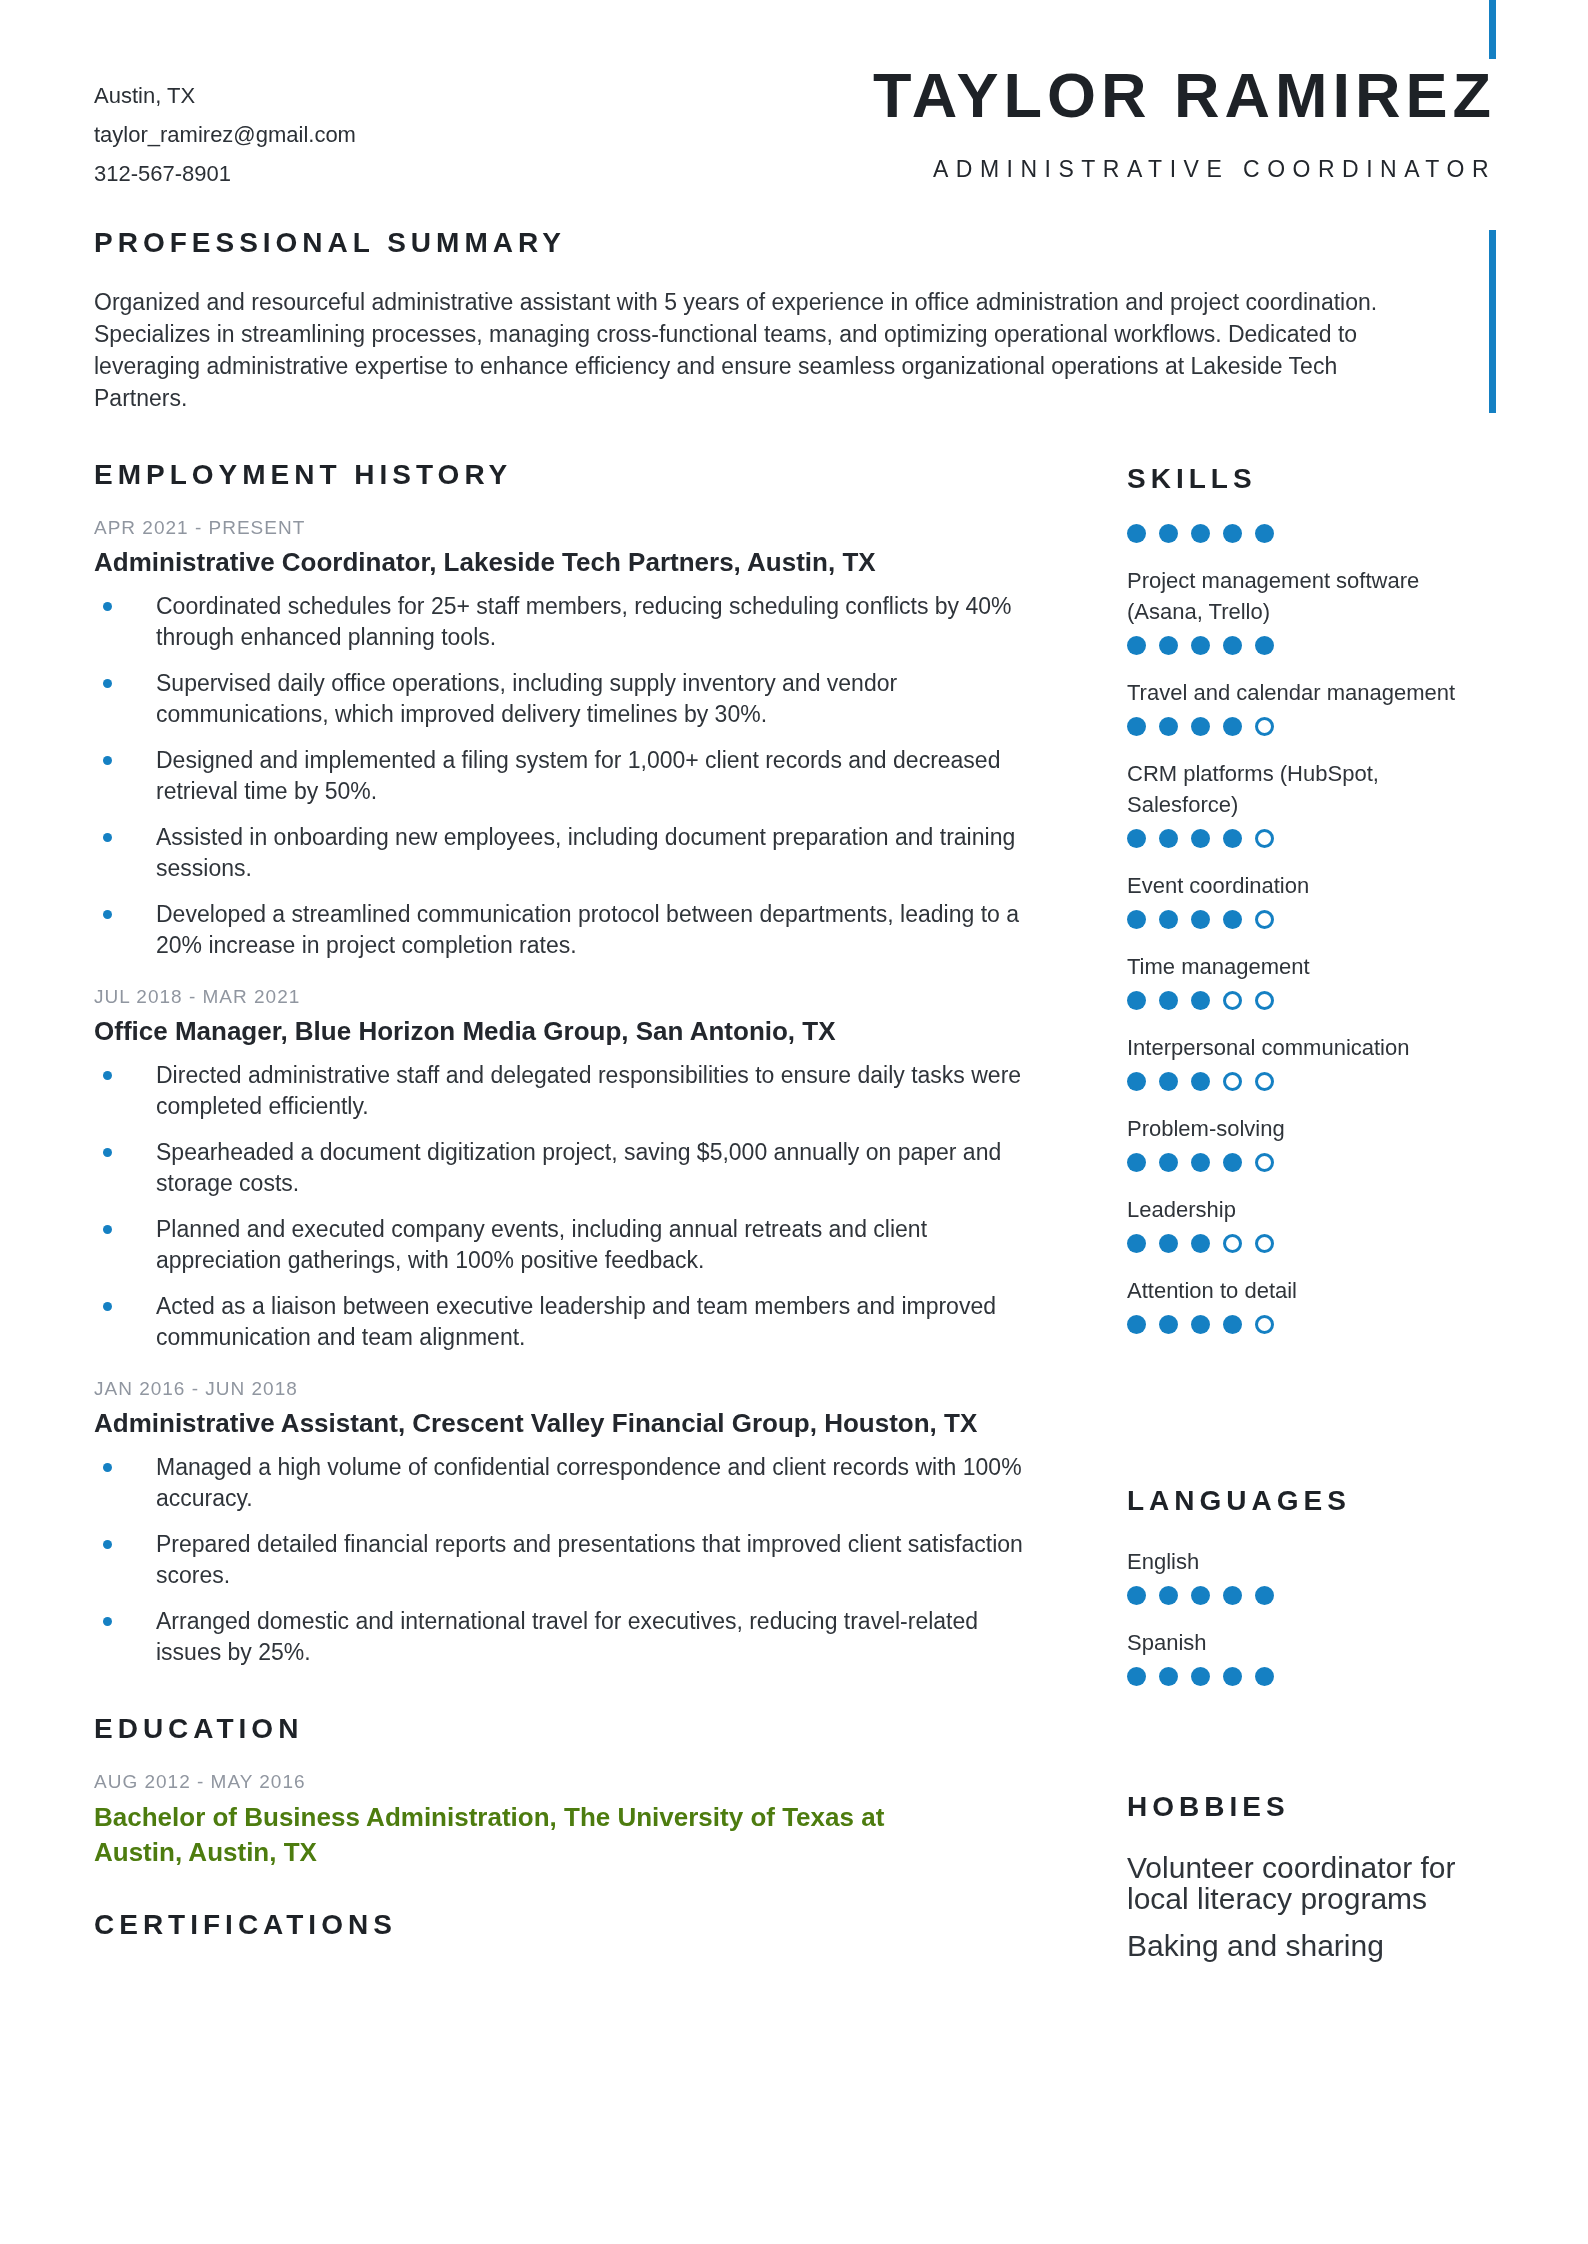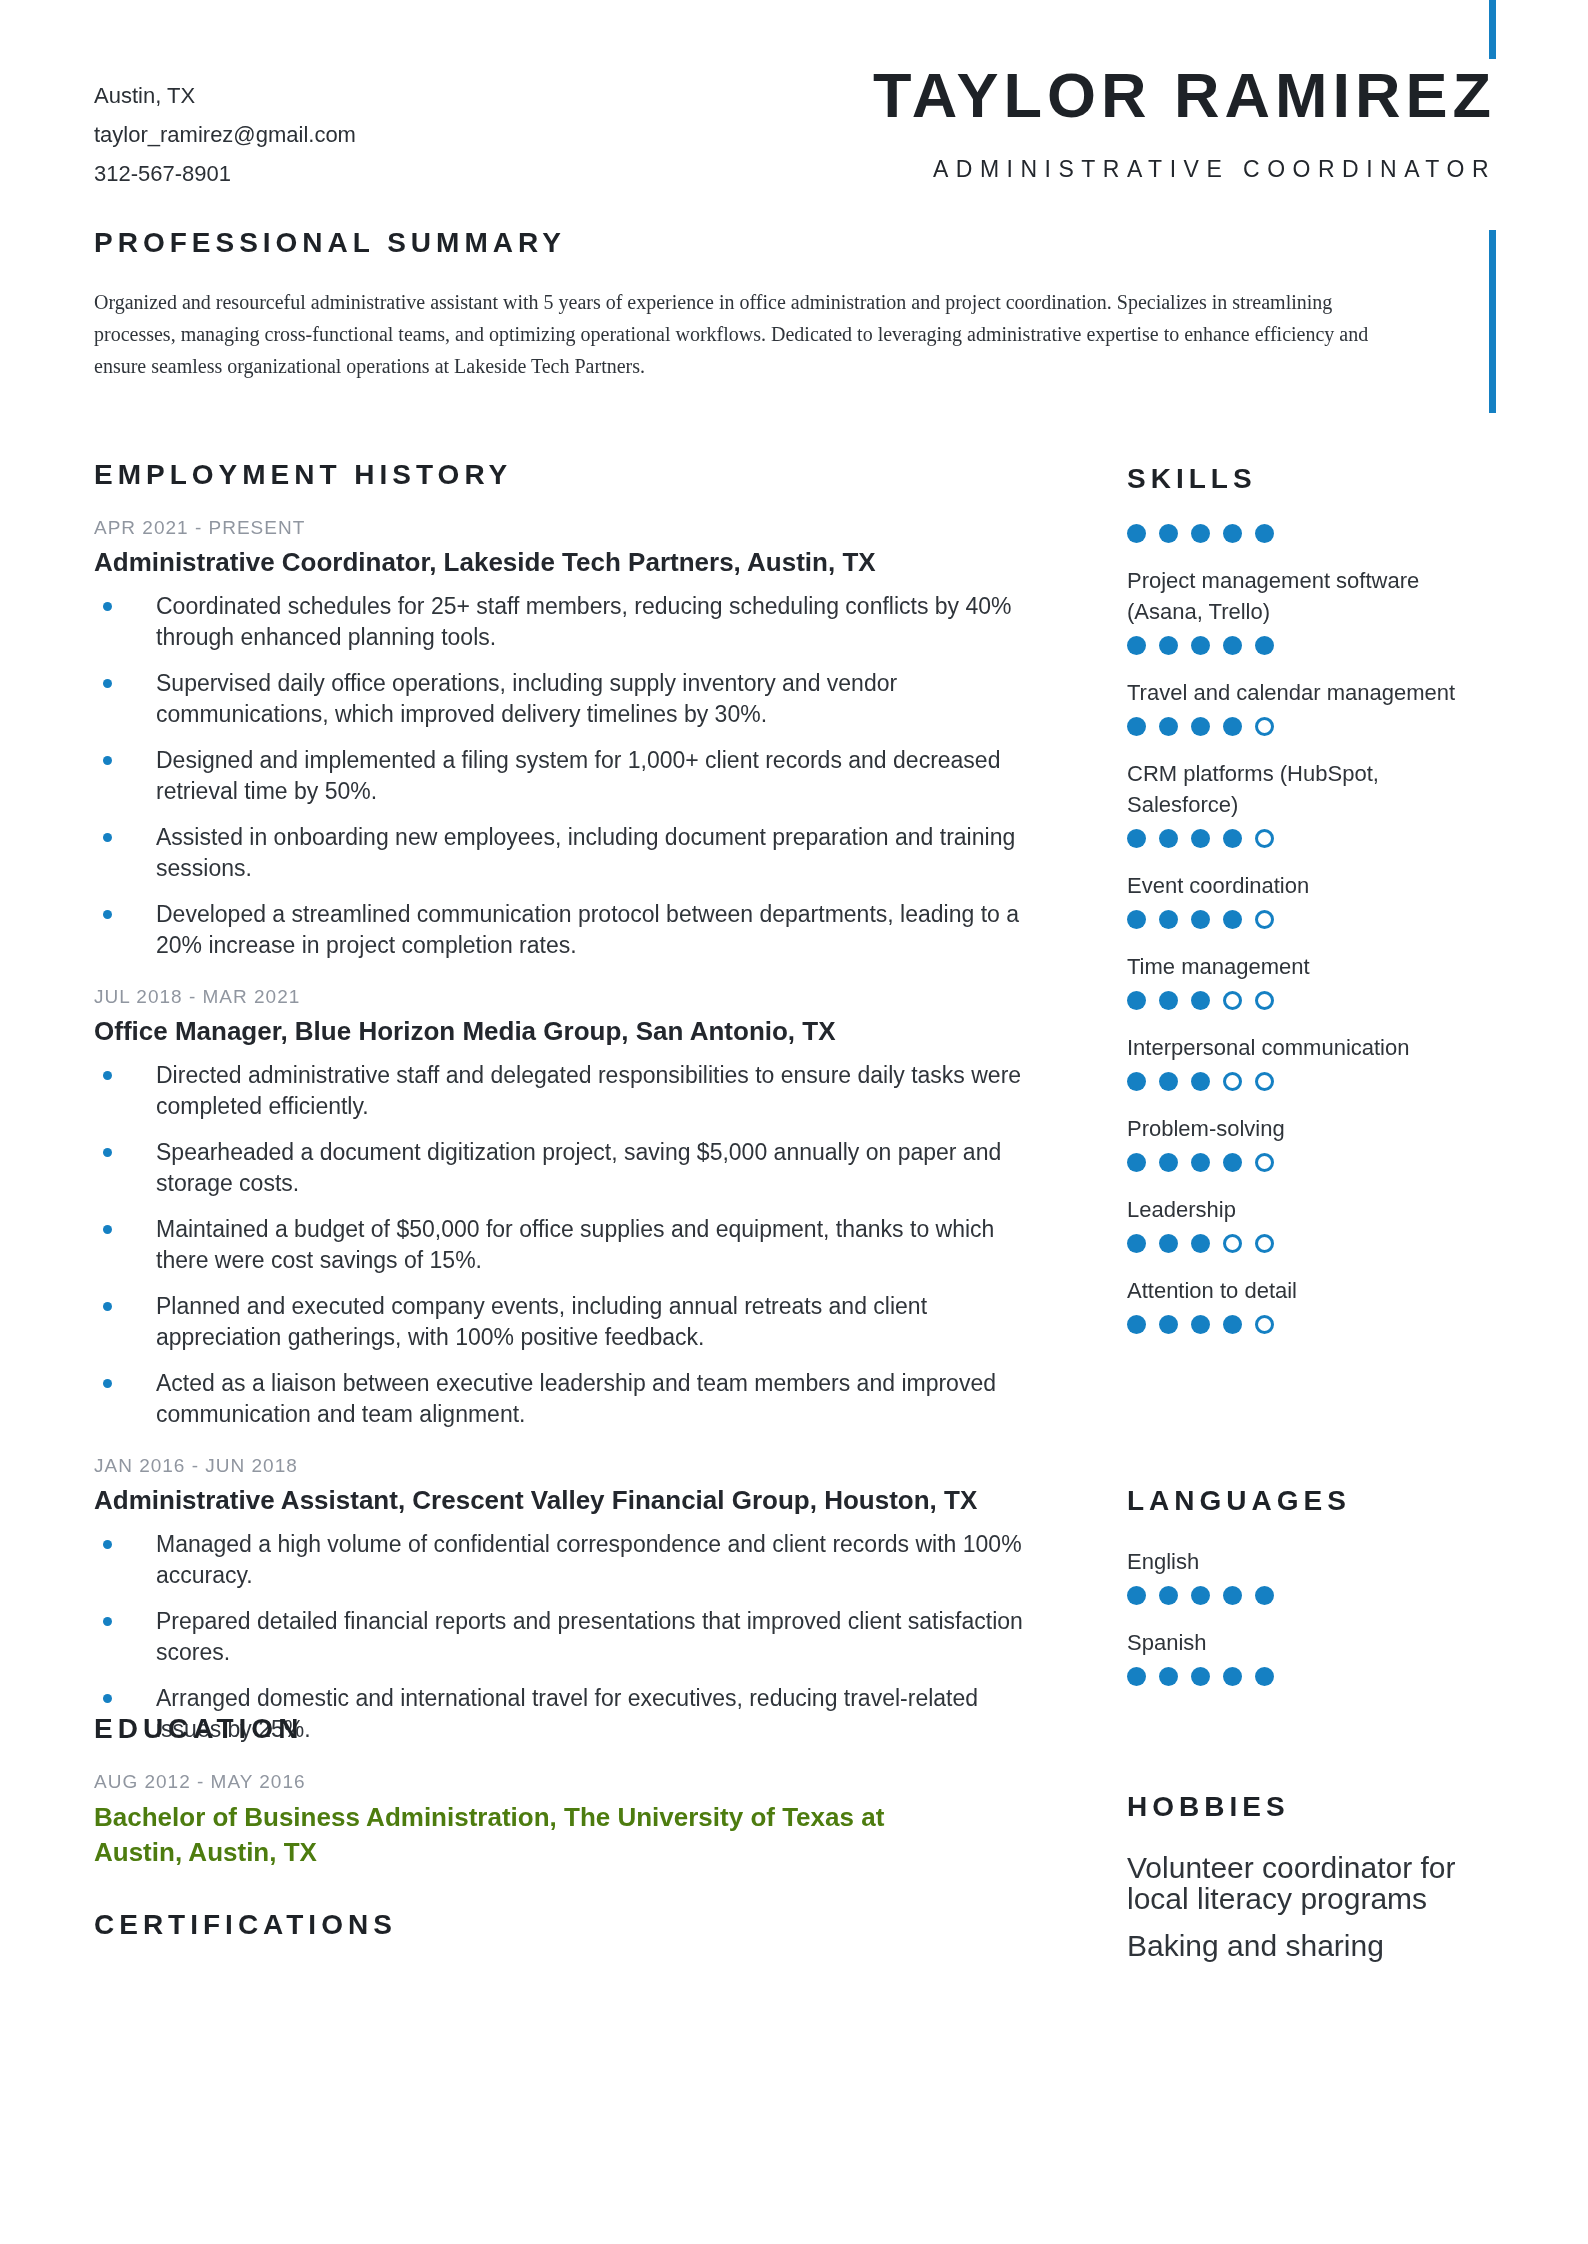--- a/index.html
+++ b/index.html
@@ -32,21 +32,21 @@
     margin-top:24px;font-size:23px;font-weight:500;letter-spacing:7.5px;
     color:#23272d;white-space:nowrap;
   }
   
   .section-h{
     font-size:28px;font-weight:700;letter-spacing:5px;color:var(--ink);
     margin:0;line-height:34px;
   }
   
   .summary{position:absolute;left:94px;top:226px;width:1310px;}
-  .summary p{margin:26px 0 0 0;font-size:20px;line-height:32px;color:var(--body);font-family:Liberation Serif, serif;}
+  .summary p{margin:26px 0 0 0;font-size:23px;line-height:32px;color:var(--body);}
   
   .employment{position:absolute;left:94px;top:458px;width:941px;}
   .education{position:absolute;left:94px;top:1712px;width:941px;}
   .certs{position:absolute;left:94px;top:1908px;width:941px;}
   .dates{font-size:19px;letter-spacing:1px;color:var(--gray);line-height:24px;}
   .job{margin-bottom:12px;}
   .job .dates{margin-top:24px;}
   .job-title{font-size:26px;font-weight:700;color:#23272d;line-height:34px;margin-top:5px;}
   ul.blt{list-style:none;margin:12px 0 0 0;padding:0;}
   ul.blt li{
@@ -112,21 +112,20 @@
             <li>Developed a streamlined communication protocol between departments, leading to a 20% increase in project completion rates.</li>
           </ul>
   </div>
 
   <div class="job">
     <div class="dates">JUL 2018 - MAR 2021</div>
     <div class="job-title">Office Manager, Blue Horizon Media Group, San Antonio, TX</div>
     <ul class="blt">
             <li>Directed administrative staff and delegated responsibilities to ensure daily tasks were completed efficiently.</li>
             <li>Spearheaded a document digitization project, saving $5,000 annually on paper and storage costs.</li>
-            <li>Maintained a budget of $50,000 for office supplies and equipment, thanks to which there were cost savings of 15%.</li>
             <li>Planned and executed company events, including annual retreats and client appreciation gatherings, with 100% positive feedback.</li>
             <li>Acted as a liaison between executive leadership and team members and improved communication and team alignment.</li>
           </ul>
   </div>
 
   <div class="job">
     <div class="dates">JAN 2016 - JUN 2018</div>
     <div class="job-title">Administrative Assistant, Crescent Valley Financial Group, Houston, TX</div>
     <ul class="blt">
             <li>Managed a high volume of confidential correspondence and client records with 100% accuracy.</li>

